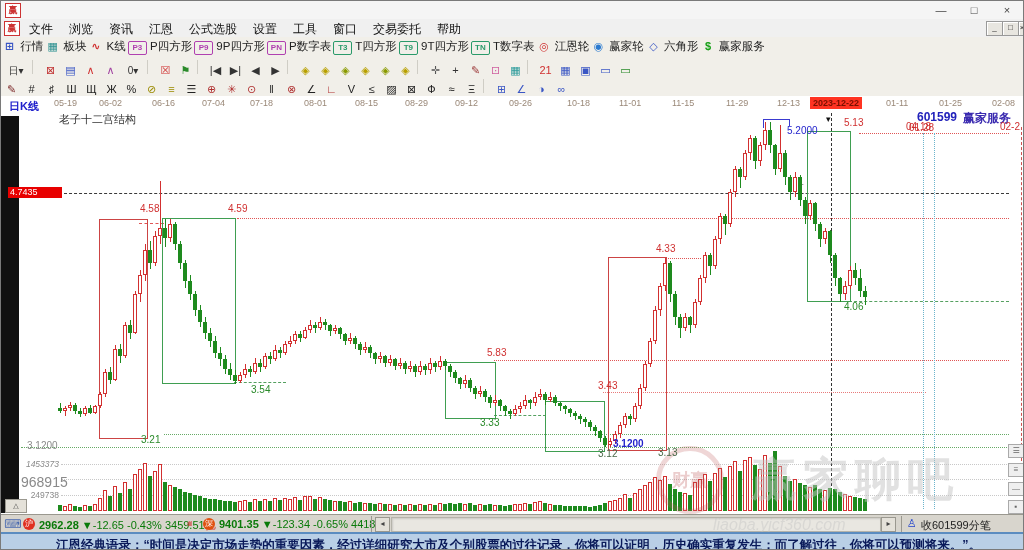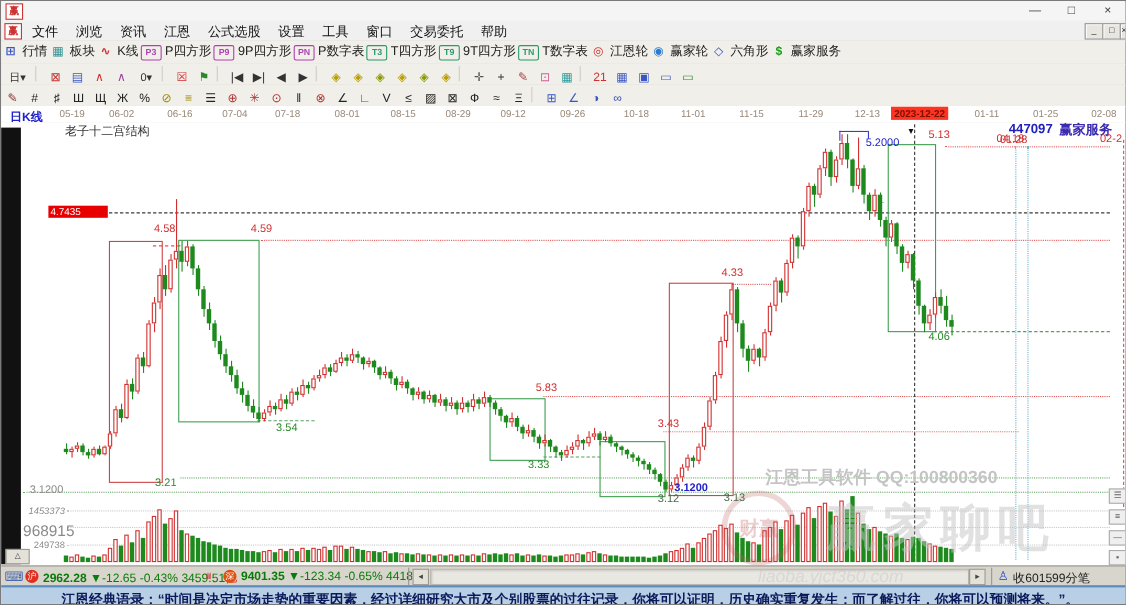--- a/index.html
+++ b/index.html
@@ -591,26 +591,25 @@
       <div class="abs candle-body" style="left:852px;top:159px;width:4px;height:8px;background:#1e8a1e;"></div>
       <div class="abs" style="left:852px;top:385.6046065259117px;width:4px;height:14.39539347408829px;background:#1e8a1e;"></div>
       <div class="abs" style="left:859px;top:158px;width:1px;height:28px;background:#1e8a1e;"></div>
       <div class="abs candle-body" style="left:857px;top:167px;width:4px;height:13px;background:#1e8a1e;"></div>
       <div class="abs" style="left:857px;top:387.2040946896993px;width:4px;height:12.795905310300704px;background:#1e8a1e;"></div>
       <div class="abs" style="left:864px;top:175px;width:1px;height:19px;background:#1e8a1e;"></div>
       <div class="abs candle-body" style="left:862px;top:180px;width:4px;height:6px;background:#1e8a1e;"></div>
       <div class="abs" style="left:862px;top:387.8438899552143px;width:4px;height:12.156110044785668px;background:#1e8a1e;"></div>
       <div class="abs blackstrip"></div>
       <div class="abs" style="left:4px;top:388px;width:20px;height:12px;background:#e4e1d9;border:1px solid #9a988f;font-size:7px;text-align:center;line-height:11px;color:#444;">△</div>
-      <div class="abs" style="left:7px;top:76px;width:52px;height:11px;background:#e80000;color:#fff;font-size:9px;line-height:11px;padding-left:2px;margin-left:36px;">4.7435</div>
-      <div class="abs wm" style="left:695px;top:313px;font-size:16px;font-weight:bold;">江恩工具软件 QQ:100800360</div>
+      <div class="abs" style="left:7px;top:76px;width:52px;height:11px;background:#e80000;color:#fff;font-size:9px;line-height:11px;padding-left:2px;">4.7435</div>
       <div class="abs wm" style="left:750px;top:338px;font-size:46px;font-weight:bold;opacity:0.5;letter-spacing:6px;">赢家聊吧</div>
       <div class="abs" style="left:655px;top:335px;width:58px;height:58px;border:5px solid rgba(190,90,90,0.25);border-radius:50%;color:rgba(190,90,90,0.3);font-size:18px;font-weight:bold;text-align:center;line-height:58px;">财赢</div>
       <div class="abs" style="left:58px;top:1px;font-size:11px;color:#333;">老子十二宫结构</div>
-      <div class="abs" style="left:916px;top:-1px;font-size:12px;font-weight:bold;color:#2222bb;">447097</div>
+      <div class="abs" style="left:916px;top:-1px;font-size:12px;font-weight:bold;color:#2222bb;">601599</div>
       <div class="abs" style="left:962px;top:-1px;font-size:12px;font-weight:bold;color:#3a2ab0;">赢家服务</div>
       <div class="abs plabel" style="left:905px;top:10px;color:#d03030;">04.18</div>
       <div class="abs plabel" style="left:908px;top:11px;color:#d03030;">01.28</div>
       <div class="abs plabel" style="left:139px;top:92px;color:#d03030;">4.58</div>
       <div class="abs plabel" style="left:227px;top:92px;color:#d03030;">4.59</div>
       <div class="abs plabel" style="left:786px;top:14px;color:#2222cc;">5.2000</div>
       <div class="abs plabel" style="left:843px;top:6px;color:#d03030;">5.13</div>
       <div class="abs plabel" style="left:999px;top:10px;color:#d03030;">02-2</div>
       <div class="abs plabel" style="left:655px;top:132px;color:#d03030;">4.33</div>
       <div class="abs plabel" style="left:843px;top:190px;color:#2a8a2a;">4.06</div>
@@ -640,21 +639,21 @@
     <span class="abs sb-txt" style="left:218px;top:3px;">
       <b>9401.35</b> <span>▼-123.34</span> <span>-0.65%</span> <span>4418.2</span>
     </span>
     <span class="abs" style="left:370px;top:1px;height:16px;border-left:1px solid #9a988f;"></span>
     <span class="abs sb-btn" style="left:374px;top:2px;">◂</span>
     <span class="abs sb-track" style="left:390px;top:2px;width:488px;"></span>
     <span class="abs sb-btn" style="left:880px;top:2px;">▸</span>
     <span class="abs" style="left:900px;top:1px;height:16px;border-left:1px solid #9a988f;"></span>
     <span class="abs" style="left:906px;top:2px;font-size:11px;color:#2244cc;">♙</span>
     <span class="abs" style="left:920px;top:3px;font-size:11px;color:#222;">收601599分笔</span>
-    <span class="abs wm" style="left:688px;top:1px;font-size:16px;opacity:0.45;font-style:italic;">liaoba.yjcf360.com</span>
+    <span class="abs wm" style="left:712px;top:1px;font-size:16px;opacity:0.45;font-style:italic;">liaoba.yjcf360.com</span>
   </div>
 
   <div class="abs msgbar">
     <div class="abs msg-text">
       <span>江恩经典语录：</span><span>“时间是决定市场走势的重要因素，经过详细研究大市及个别股票的过往记录，你将可以证明，历史确实重复发生；而了解过往，你将可以预测将来。”。</span>
     </div>
   </div>
 
 </div>
 

